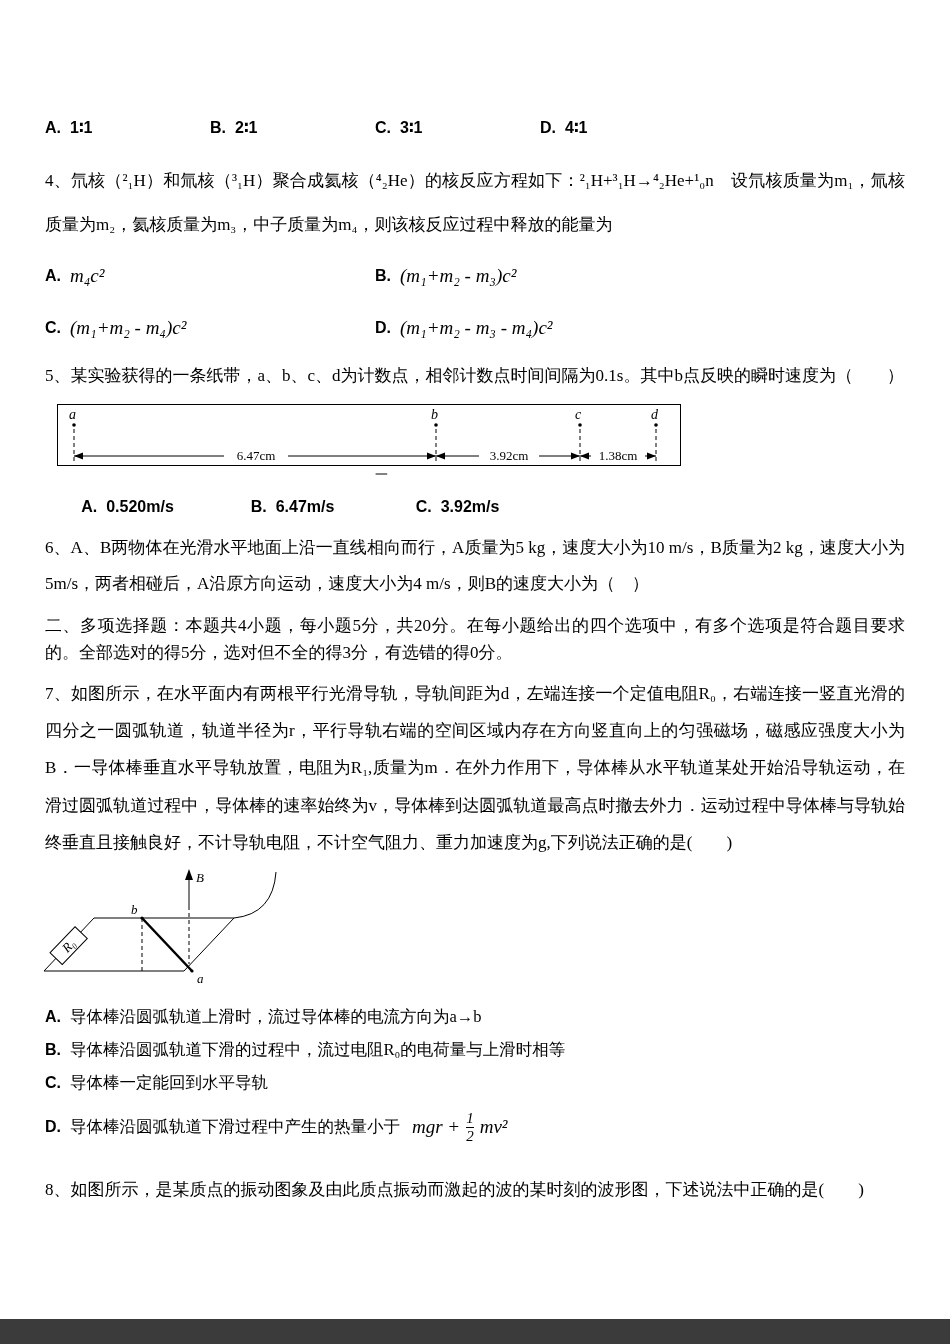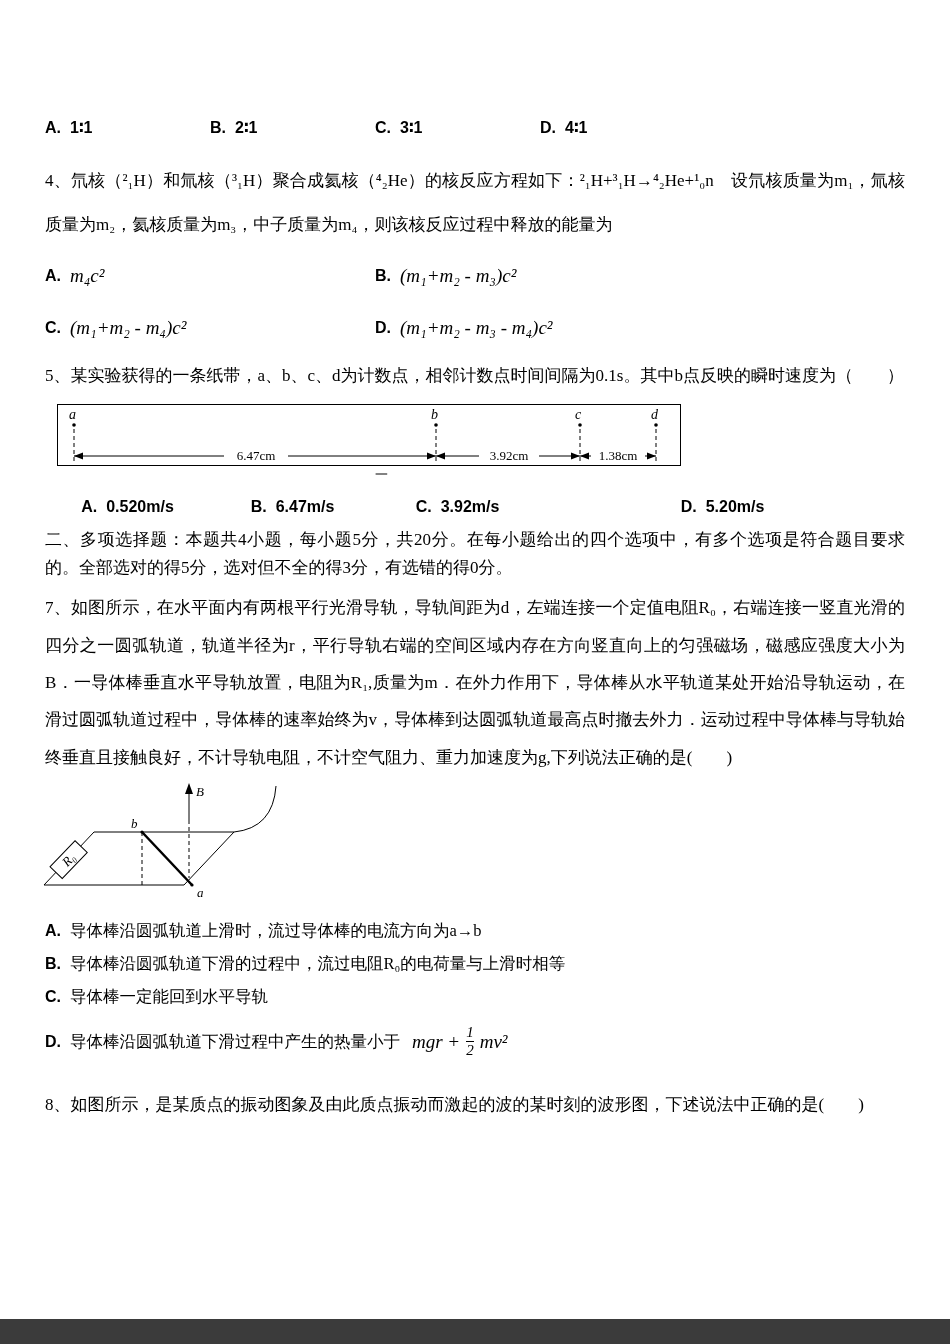--- a/index.html
+++ b/index.html
@@ -139,23 +139,23 @@
           <text x="561" y="56" text-anchor="middle" class="dist">1.38cm</text>
         </g>
       </svg>
       <div class="stray">一</div>
     </div>
 
     <div class="opt-row row-m">
       <span class="opt"><span class="okey">A.</span><span class="oval">0.520m/s</span></span>
       <span class="opt"><span class="okey">B.</span><span class="oval">6.47m/s</span></span>
       <span class="opt"><span class="okey">C.</span><span class="oval">3.92m/s</span></span>
-      <span class="opt"><span class="okey">D.</span><span class="oval">5.20m/s</span></span>
-    </div>
-
+    </div>
+
+    <p class="stem qa6">6、A、B两物体在光滑水平地面上沿一直线相向而行，A质量为5 kg，速度大小为10 m/s，B质量为2 kg，速度大小为5m/s，两者相碰后，A沿原方向运动，速度大小为4 m/s，则B的速度大小为（　）</p>
 
     <p class="sec-head">二、多项选择题：本题共4小题，每小题5分，共20分。在每小题给出的四个选项中，有多个选项是符合题目要求的。全部选对的得5分，选对但不全的得3分，有选错的得0分。</p>
 
     <p class="stem qa7">7、如图所示，在水平面内有两根平行光滑导轨，导轨间距为d，左端连接一个定值电阻R₀，右端连接一竖直光滑的四分之一圆弧轨道，轨道半径为r，平行导轨右端的空间区域内存在方向竖直向上的匀强磁场，磁感应强度大小为B．一导体棒垂直水平导轨放置，电阻为R₁,质量为m．在外力作用下，导体棒从水平轨道某处开始沿导轨运动，在滑过圆弧轨道过程中，导体棒的速率始终为v，导体棒到达圆弧轨道最高点时撤去外力．运动过程中导体棒与导轨始终垂直且接触良好，不计导轨电阻，不计空气阻力、重力加速度为g,下列说法正确的是(　　)</p>
 
     <div class="rail-wrap">
       <svg width="244" height="128" viewBox="0 0 244 128">
         <g>
           <line x1="5" y1="105" x2="55" y2="52" class="s"></line>
           <line x1="55" y1="52" x2="195" y2="52" class="s"></line>

